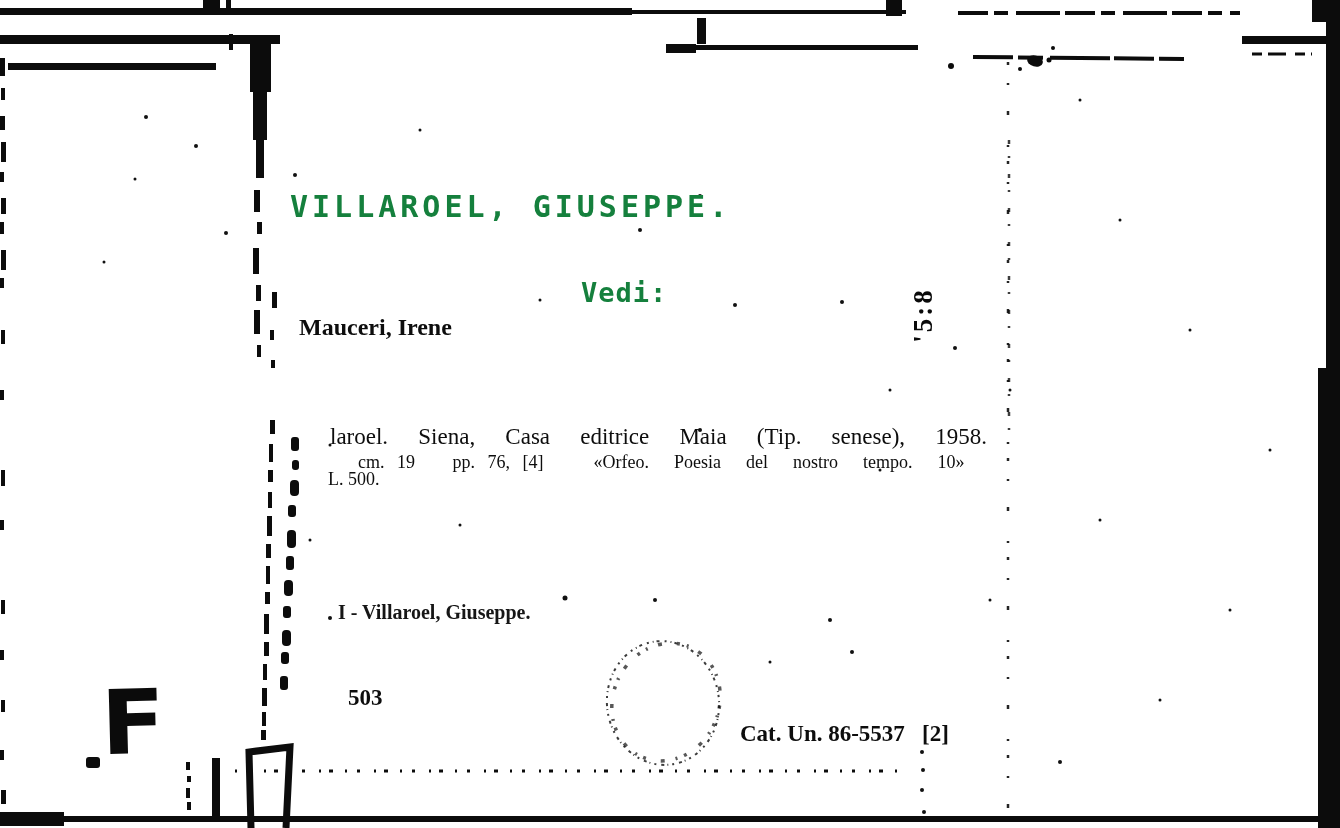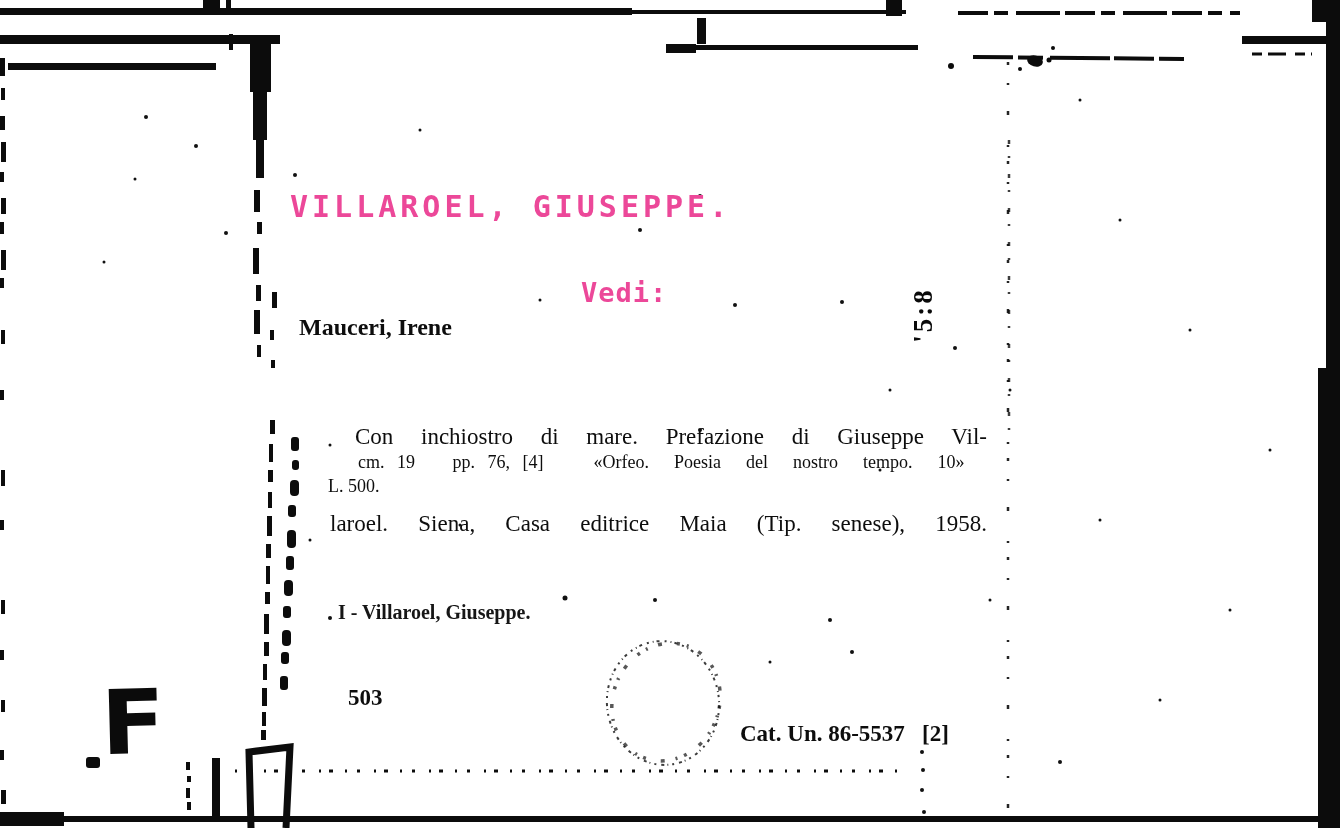--- a/index.html
+++ b/index.html
@@ -5,30 +5,30 @@
   html,body{margin:0;padding:0;background:#e8e8e8;}
   #scan{
     position:relative;
     width:1340px;height:828px;
     background:#ffffff;
     overflow:hidden;
     font-family:"Liberation Serif", serif;
     color:#0d0d0d;
   }
   .abs{position:absolute;white-space:pre;}
-  .tw{font-family:"DejaVu Sans Mono", monospace;font-weight:bold;color:#ec4899;}
+  .tw{font-family:"DejaVu Sans Mono", monospace;font-weight:bold;color:#15803d;}
   .serif{font-family:"Liberation Serif", serif;}
   #card-heading{left:290px;top:189px;font-size:30px;letter-spacing:4px;}
   #see-label{left:581px;top:277px;font-size:27px;letter-spacing:1px;}
   #referenced-author{left:299px;top:314px;font-size:24px;font-weight:bold;}
   #description{left:330px;top:364px;width:657px;font-size:23px;line-height:29px;}
   #description .jline{text-align:justify;text-align-last:justify;white-space:normal;}
   #description .indent{padding-left:25px;}
   #collation{left:358px;top:452px;font-size:18px;word-spacing:8px;}
-  #price{left:328px;top:469px;font-size:18px;margin-top:7px;}
+  #price{left:328px;top:469px;font-size:18px;}
   #added-entry{left:338px;top:601px;font-size:20px;font-weight:bold;color:#161616;text-align:right;}
   #shelf-number{left:348px;top:685px;font-size:23px;font-weight:bold;}
   #catalog-number{left:740px;top:721px;font-size:23px;font-weight:bold;}
   #side-number{
     left:880px;top:288px;width:110px;height:54px;
     font-size:27px;font-weight:bold;text-align:center;
     transform:rotate(-90deg);transform-origin:center;
     letter-spacing:3px;color:#0a0a0a;
   }
   #stamp-letter{
@@ -208,21 +208,20 @@
     </g>
   </svg>
 
   <div class="abs tw" id="card-heading">VILLAROEL, GIUSEPPE.</div>
 
   <div class="abs tw" id="see-label">Vedi:</div>
 
   <div class="abs serif" id="referenced-author">Mauceri, Irene</div>
 
   <div class="abs serif" id="description">
-    <div class="jline indent">Con inchiostro di mare. Prefazione di Giuseppe Vil-</div>
     <div class="jline">laroel. Siena, Casa editrice Maia (Tip. senese), 1958.</div>
   </div>
 
   <div class="abs serif" id="collation">cm. 19   pp. 76, [4]    «Orfeo.  Poesia  del  nostro  tempo.  10»</div>
 
   <div class="abs serif" id="price">L. 500.</div>
 
   <div class="abs serif" id="added-entry">I - Villaroel, Giuseppe.</div>
 
   <div class="abs serif" id="shelf-number">503</div>

